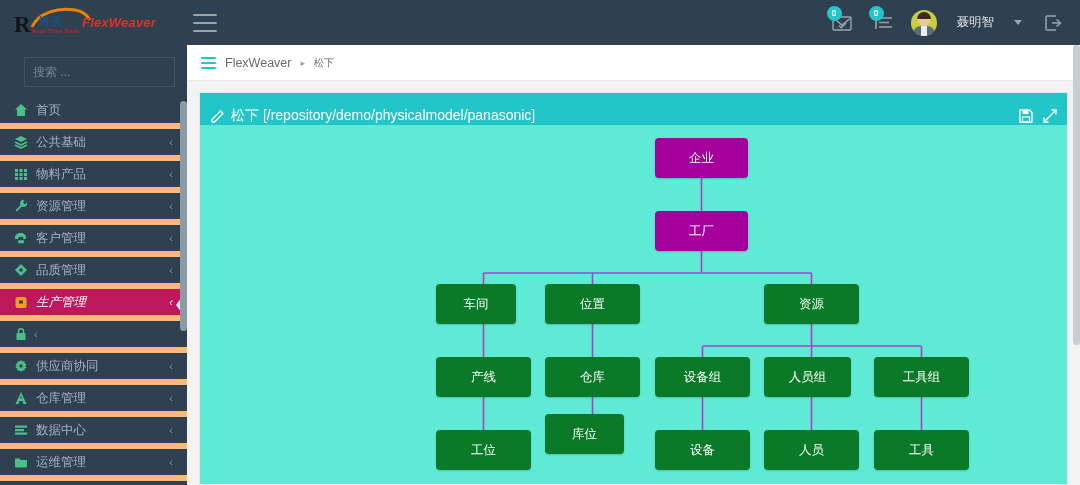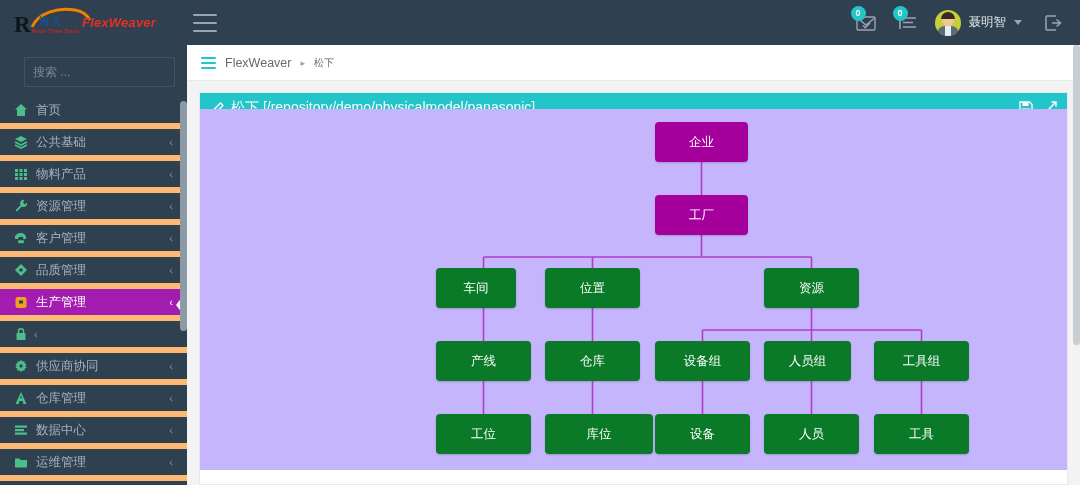--- a/index.html
+++ b/index.html
@@ -62,21 +62,21 @@
   .top-icon svg { display: block; }
   .badge {
     position: absolute; top: 6px; left: 6px;
     min-width: 15px; height: 15px; border-radius: 50%;
     background: #1ab394; color: #fff; font-size: 9px; font-weight: bold;
     display: flex; align-items: center; justify-content: center;
     padding: 0 3px; line-height: 1;
   }
   .badge.cyan { background: #23c6c8; }
   .user-zone {
-    display: flex; align-items: center; gap: 8px; height: 45px;
+    display: flex; align-items: center; gap: 20px; height: 45px;
     padding: 0 10px 0 6px; cursor: pointer;
   }
   .avatar {
     width: 26px; height: 26px; border-radius: 50%;
     background: #c8cf3d; position: relative; overflow: hidden; flex: none;
   }
   .avatar .head { position:absolute; left:7px; top:4px; width:12px; height:12px; border-radius:50%; background:#f0c89a; }
   .avatar .hair { position:absolute; left:6px; top:2px; width:14px; height:7px; border-radius:7px 7px 0 0; background:#3b2a1d; }
   .avatar .body { position:absolute; left:2px; top:16px; width:22px; height:14px; border-radius:8px 8px 0 0; background:#5a6b7a; }
   .avatar .shirt { position:absolute; left:10px; top:16px; width:6px; height:10px; background:#e8eef3; }
@@ -113,21 +113,21 @@
   .nav-item .ni-icon {
     width: 20px; display: flex; align-items: center; justify-content: flex-start;
     color: #4bbf8a; flex: none;
   }
   .nav-item .ni-label {
     color: #a7b1c2; font-size: 12.5px; margin-left: 2px; flex: 1;
   }
   .nav-item .ni-arrow {
     color: #8095a8; font-size: 11px; line-height: 1;
   }
-  .nav-item.active { background: #a21caf; }
+  .nav-item.active { background: #be185d; font-style: italic; }
   .nav-item.active .ni-label { color: #ffffff; }
   .nav-item.active .ni-icon { color: #f0a021; }
   .nav-item.active .ni-arrow { color: #ffffff; }
   .nav-item.active::after {
     content: ""; position: absolute; right: -1px; top: 0;
     border-top: 16px solid transparent; border-bottom: 16px solid transparent;
     border-right: 12px solid #f3f3f4;
   }
   .sb-scroll {
     position: absolute; right: 0px; top: 56px; width: 7px; height: 230px;
@@ -151,31 +151,31 @@
   .bc-text { color: #676a6c; font-size: 12.5px; }
   .bc-sep { color: #9aa0a6; font-size: 9px; }
   .bc-current { color: #676a6c; font-size: 10px; }
 
   .panel-wrap { padding: 11px 12px 0 12px; }
   .panel {
     background: #ffffff; border: 1px solid #e7eaec;
     height: 393px; overflow: hidden;
   }
   .panel-head {
-    height: 16px; background: #23c6c8; display: flex; align-items: center;
+    height: 32px; background: #23c6c8; display: flex; align-items: center;
     padding: 14px 10px 0 11px; color: #fff;
   }
   .panel-title {
     font-size: 14px; color: #ffffff; flex: 1;
     display: flex; align-items: center; gap: 6px;
   }
   .panel-actions { display: flex; align-items: center; gap: 10px; }
   .panel-act { cursor: pointer; display: flex; align-items: center; }
   .panel-body {
-    position: relative; height: 361px; background: #c4b5fd; overflow: hidden;
+    position: relative; height: 361px; background: #5eead4; overflow: hidden;
   }
   .canvas { position: absolute; left: 0; top: 0; width: 893px; height: 361px; }
   svg.links { position: absolute; left: 0; top: 0; }
   .node {
     position: absolute; border-radius: 4px; color: #ffffff;
     display: flex; align-items: center; justify-content: center;
     font-size: 12.5px; cursor: pointer; z-index: 2;
     box-shadow: 0 1px 2px rgba(0,0,0,.18);
   }
   .node.purple { background: #a5009c; }
@@ -482,21 +482,21 @@
               </div>
               <div class="node green" style="left: 564px; top: 232px; width: 87px; height: 40px;">
                 <span>人员组</span>
               </div>
               <div class="node green" style="left: 674px; top: 232px; width: 95px; height: 40px;">
                 <span>工具组</span>
               </div>
               <div class="node green" style="left: 236px; top: 305px; width: 95px; height: 40px;">
                 <span>工位</span>
               </div>
-              <div class="node green" style="left: 345px; top: 305px; width: 108px; height: 40px;">
+              <div class="node green" style="left: 345px; top: 289px; width: 79px; height: 40px;">
                 <span>库位</span>
               </div>
               <div class="node green" style="left: 455px; top: 305px; width: 95px; height: 40px;">
                 <span>设备</span>
               </div>
               <div class="node green" style="left: 564px; top: 305px; width: 95px; height: 40px;">
                 <span>人员</span>
               </div>
               <div class="node green" style="left: 674px; top: 305px; width: 95px; height: 40px;">
                 <span>工具</span>

